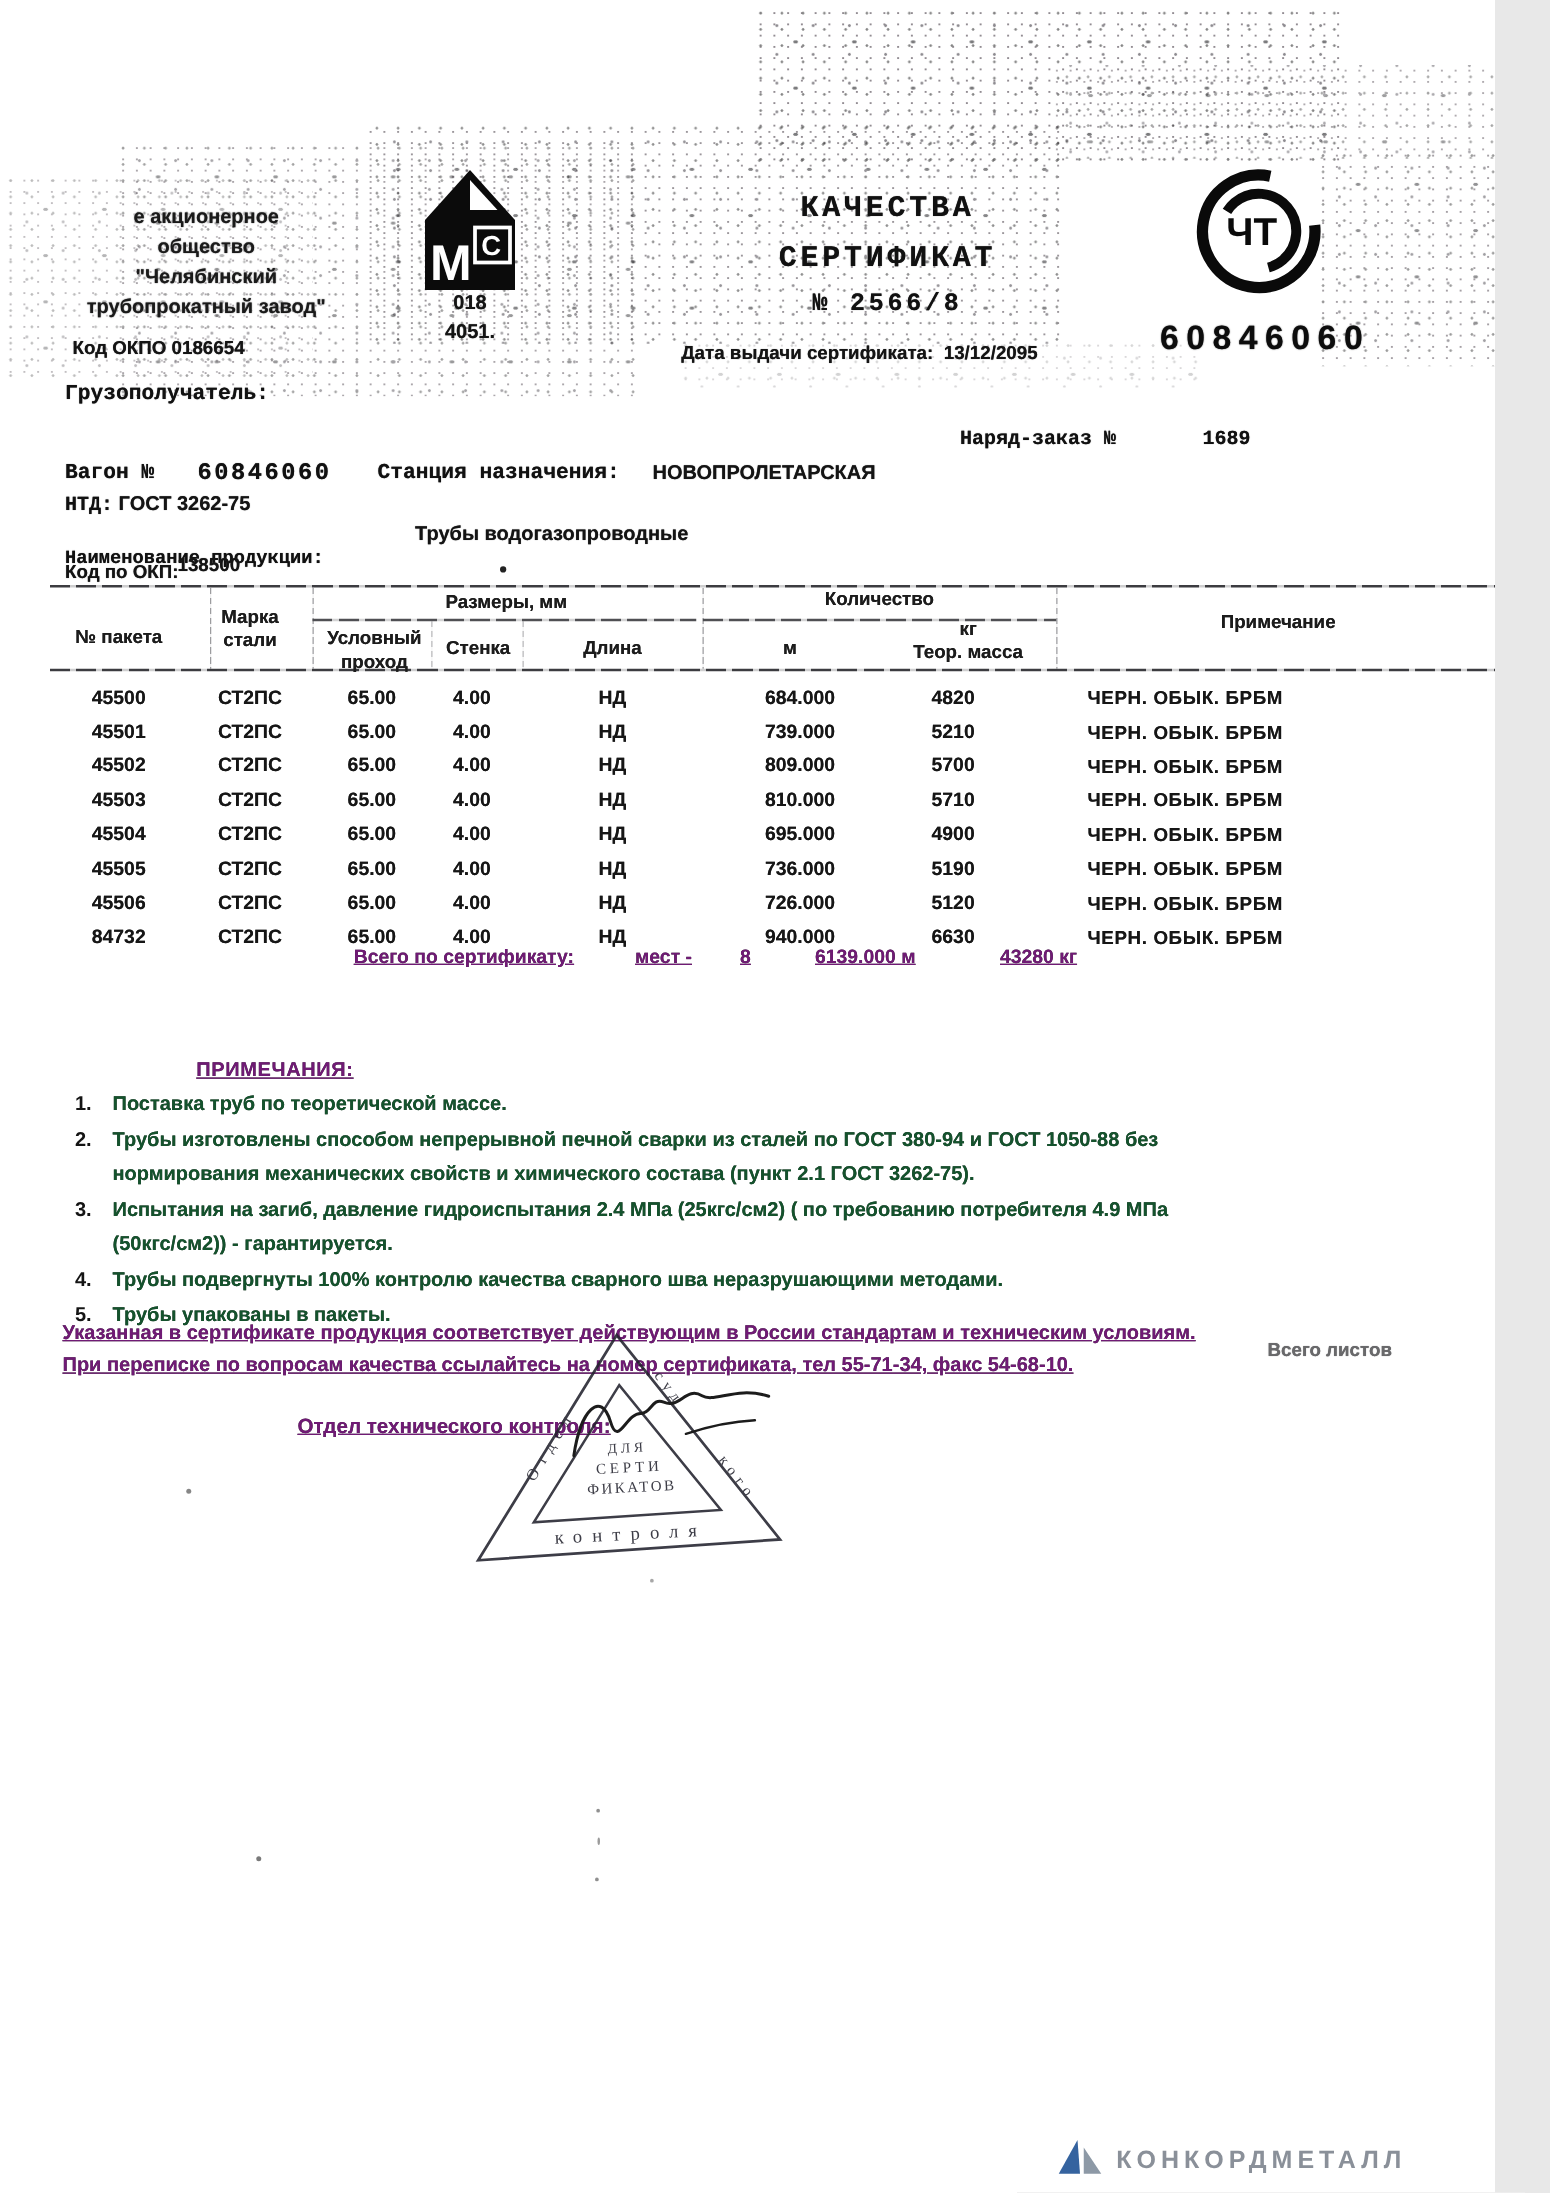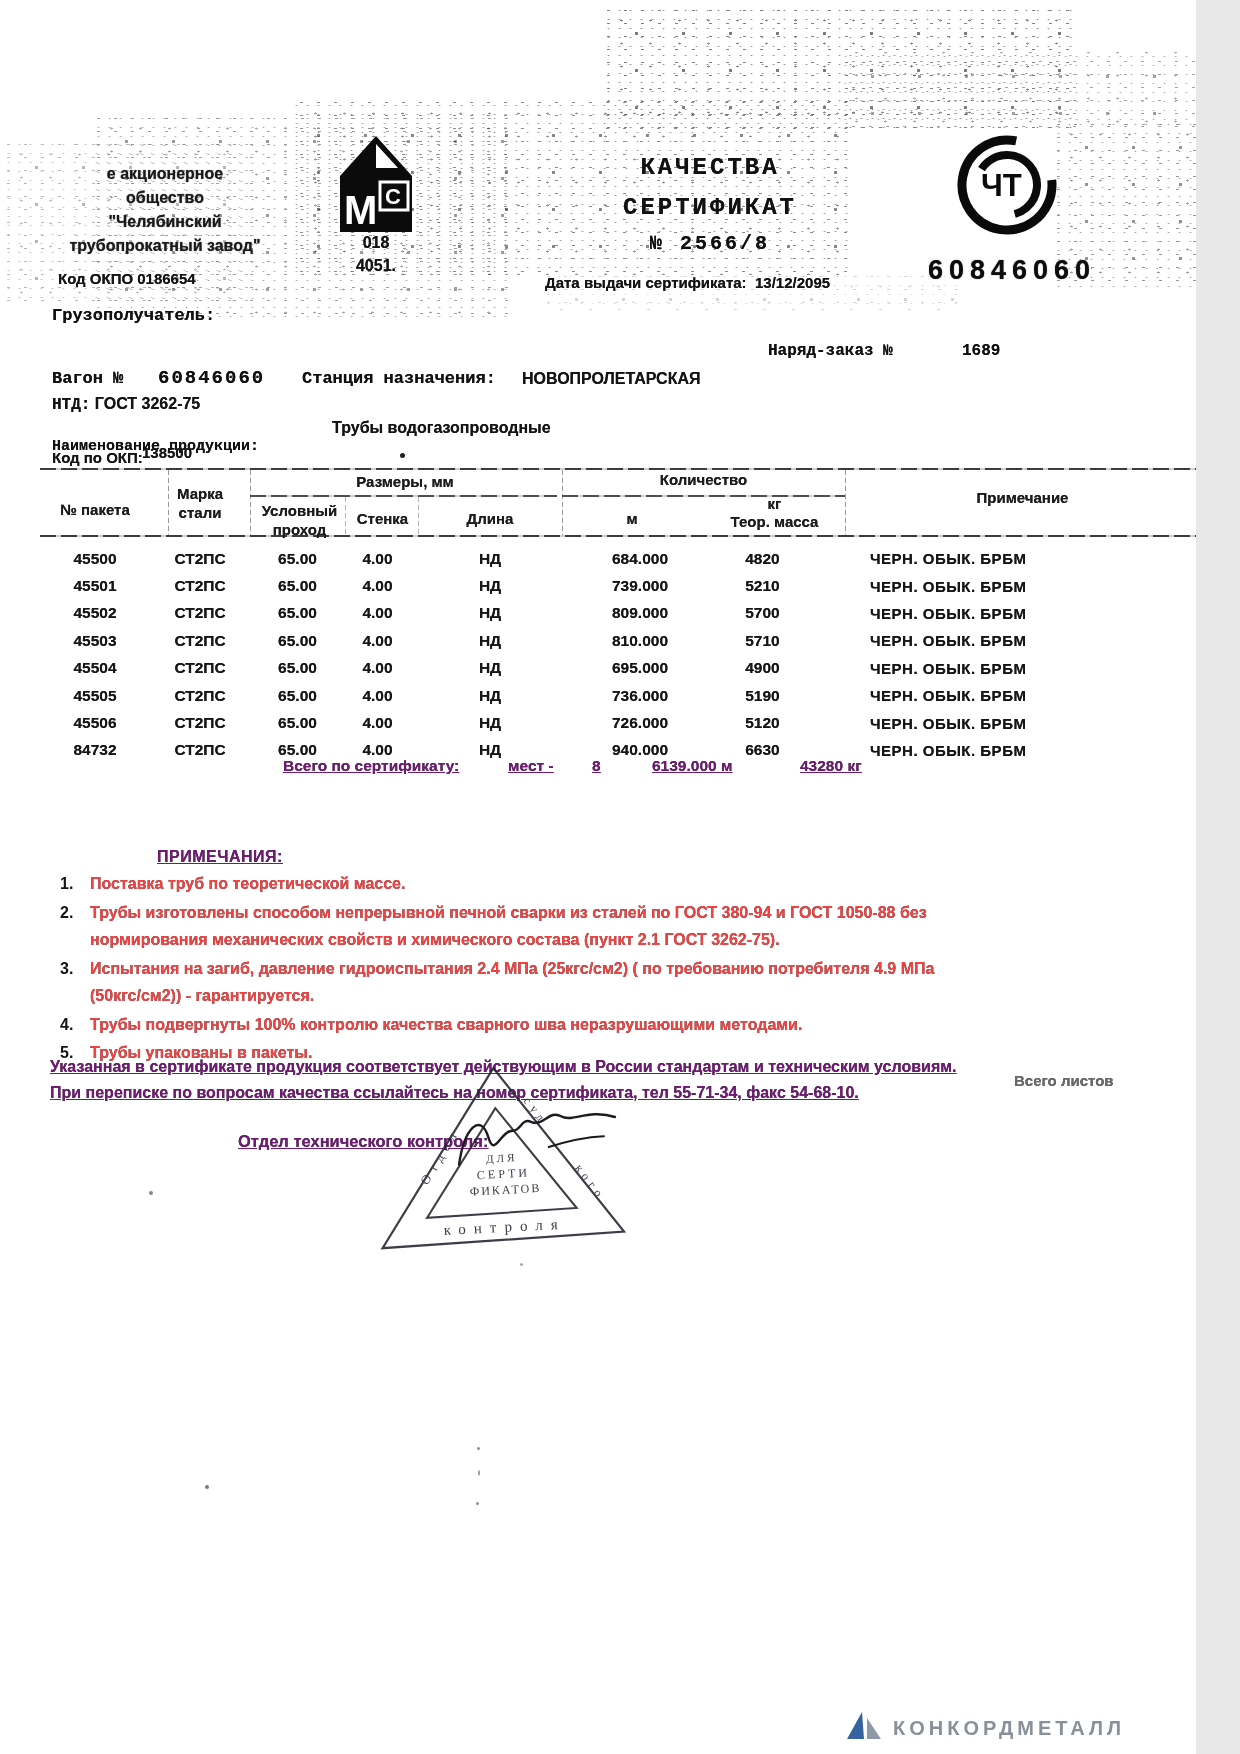--- a/index.html
+++ b/index.html
@@ -33,21 +33,21 @@
     background:repeating-linear-gradient(180deg,#4a4a50 0 5px,rgba(74,74,80,.15) 5px 8px);}
   .th{position:absolute;font-weight:bold;font-size:15px;color:#1c1c1c;text-align:center;line-height:19px;text-shadow:0 0 .5px #333;}
   .rows{position:absolute;left:0;top:77px;width:1160px;}
   .trow{display:grid;grid-template-columns:110px 100px 95px 65px 160px 140px 105px 1fr;height:27.4px;align-items:center;}
   .tcell{text-align:center;font-size:15.5px;font-weight:bold;color:#161616;text-shadow:0 0 .4px #444;}
   .tcell.c7{text-align:left;padding-left:55px;letter-spacing:.5px;font-size:15px;}
   
   .notes{width:965px;}
   .note{display:grid;grid-template-columns:50px 1fr;margin-bottom:1px;}
   .nnum{font-weight:bold;font-size:16px;line-height:27.5px;padding-left:20px;}
-  .nbody{font-weight:bold;font-size:16px;line-height:27.5px;color:#ef4444;text-shadow:0 0 .4px #333;}
+  .nbody{font-weight:bold;font-size:16px;line-height:27.5px;color:#14532d;text-shadow:0 0 .4px #333;}
   .bodytext{font-weight:bold;font-size:16px;color:#701a75;text-shadow:0 0 .4px #333;text-decoration:underline;}
   .gray{color:#4f4f52;}
   .brand{display:flex;align-items:flex-end;gap:10px;}
   .brandname{font-size:20px;font-weight:bold;letter-spacing:4px;color:#8a9099;}
 </style>
 </head>
 <body>
 
 <div class="page">
 

